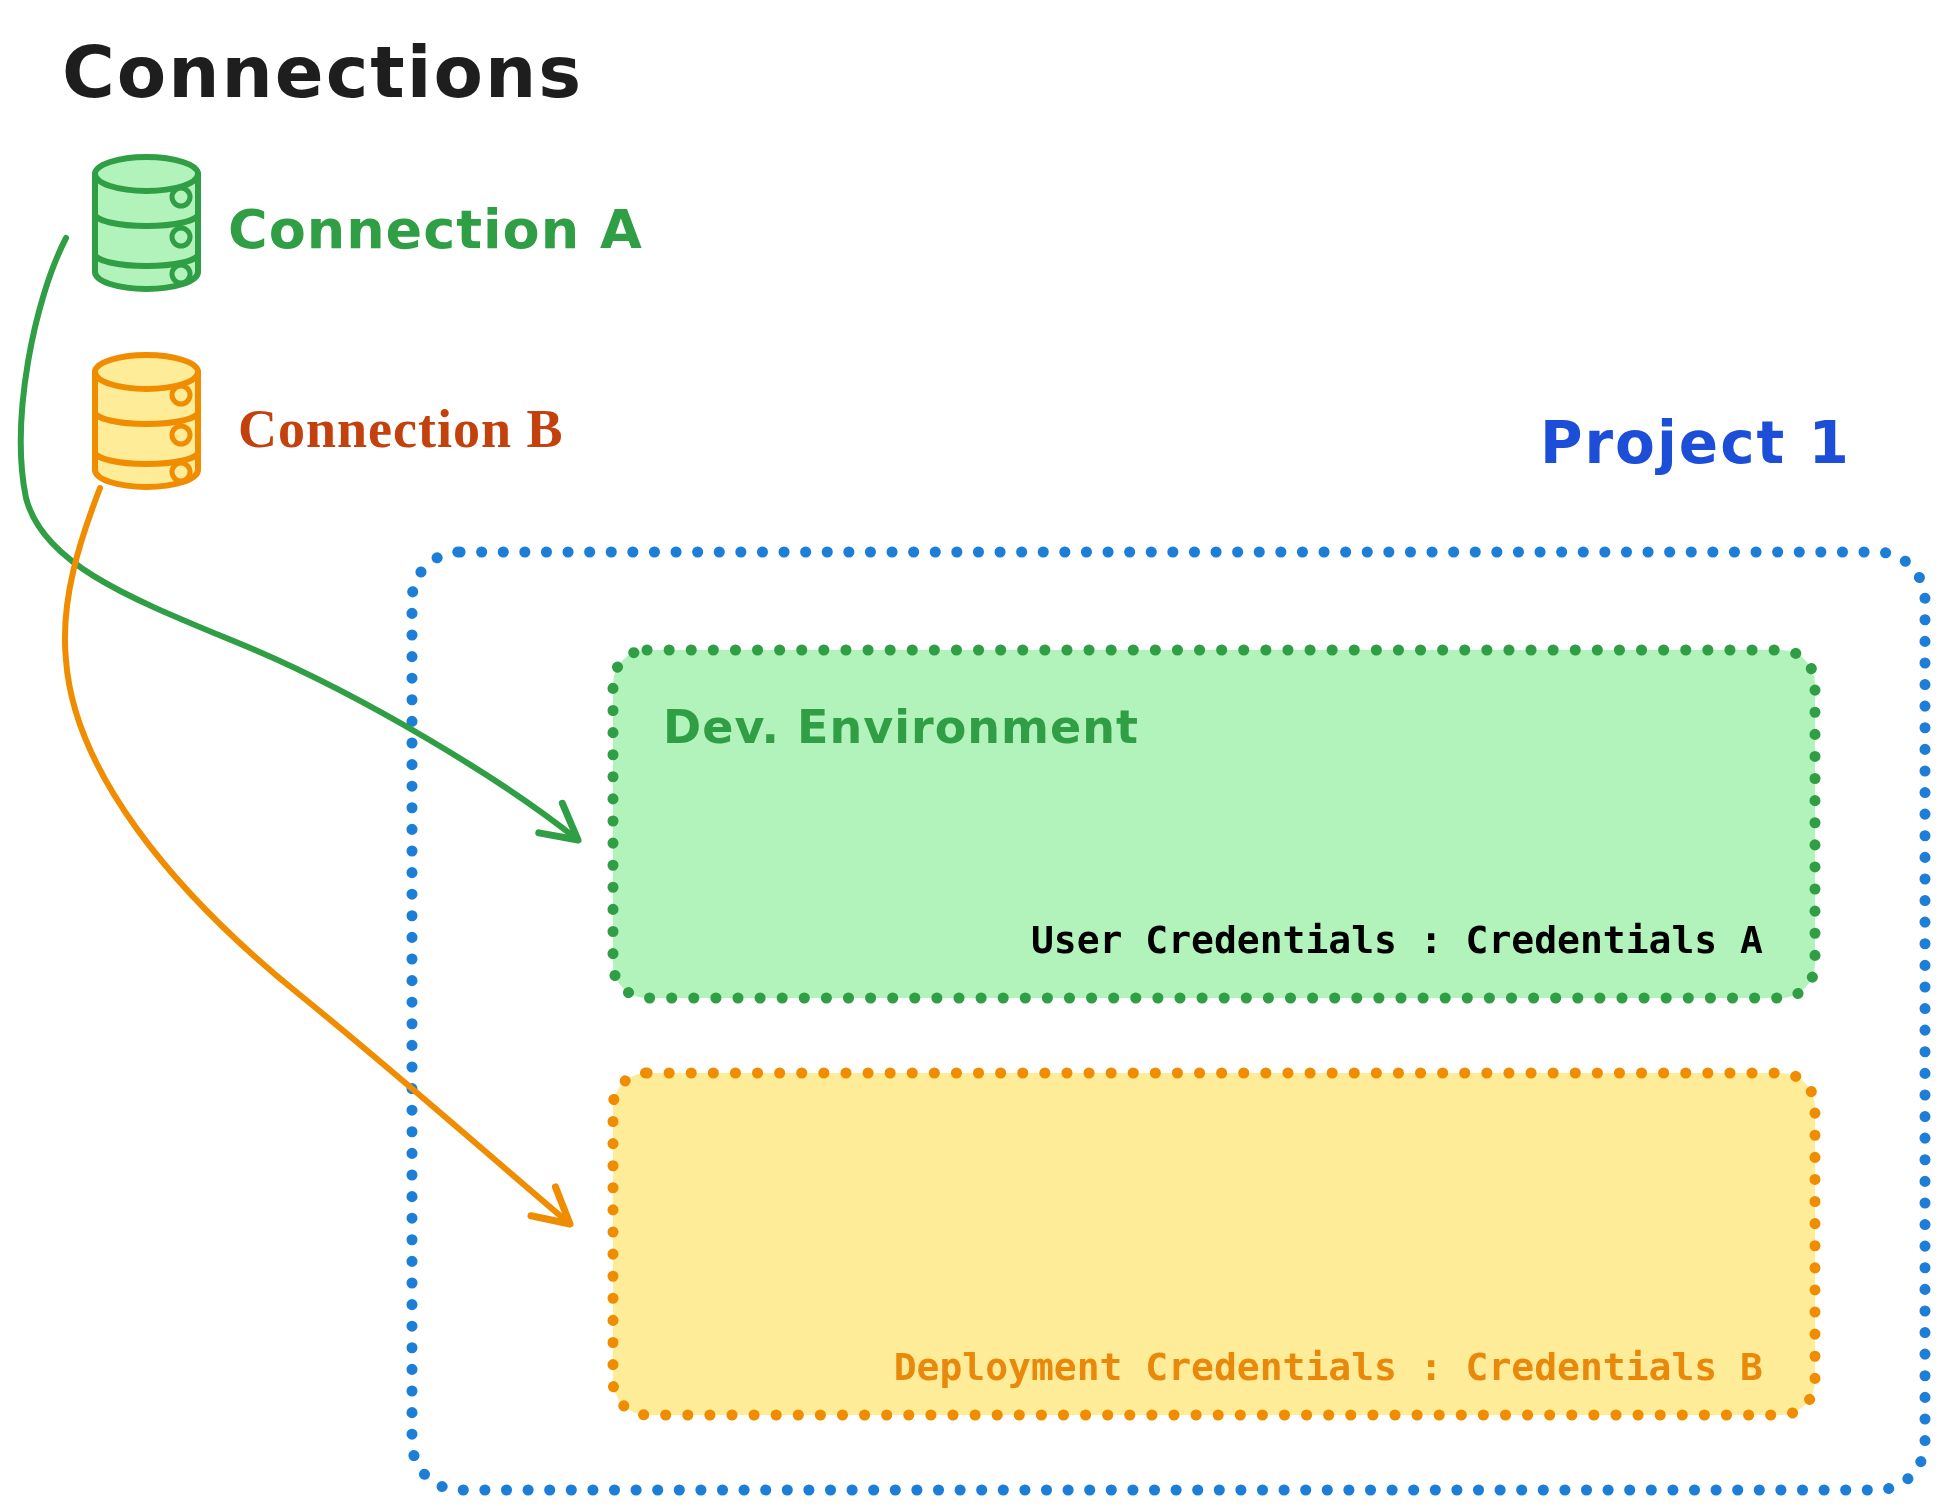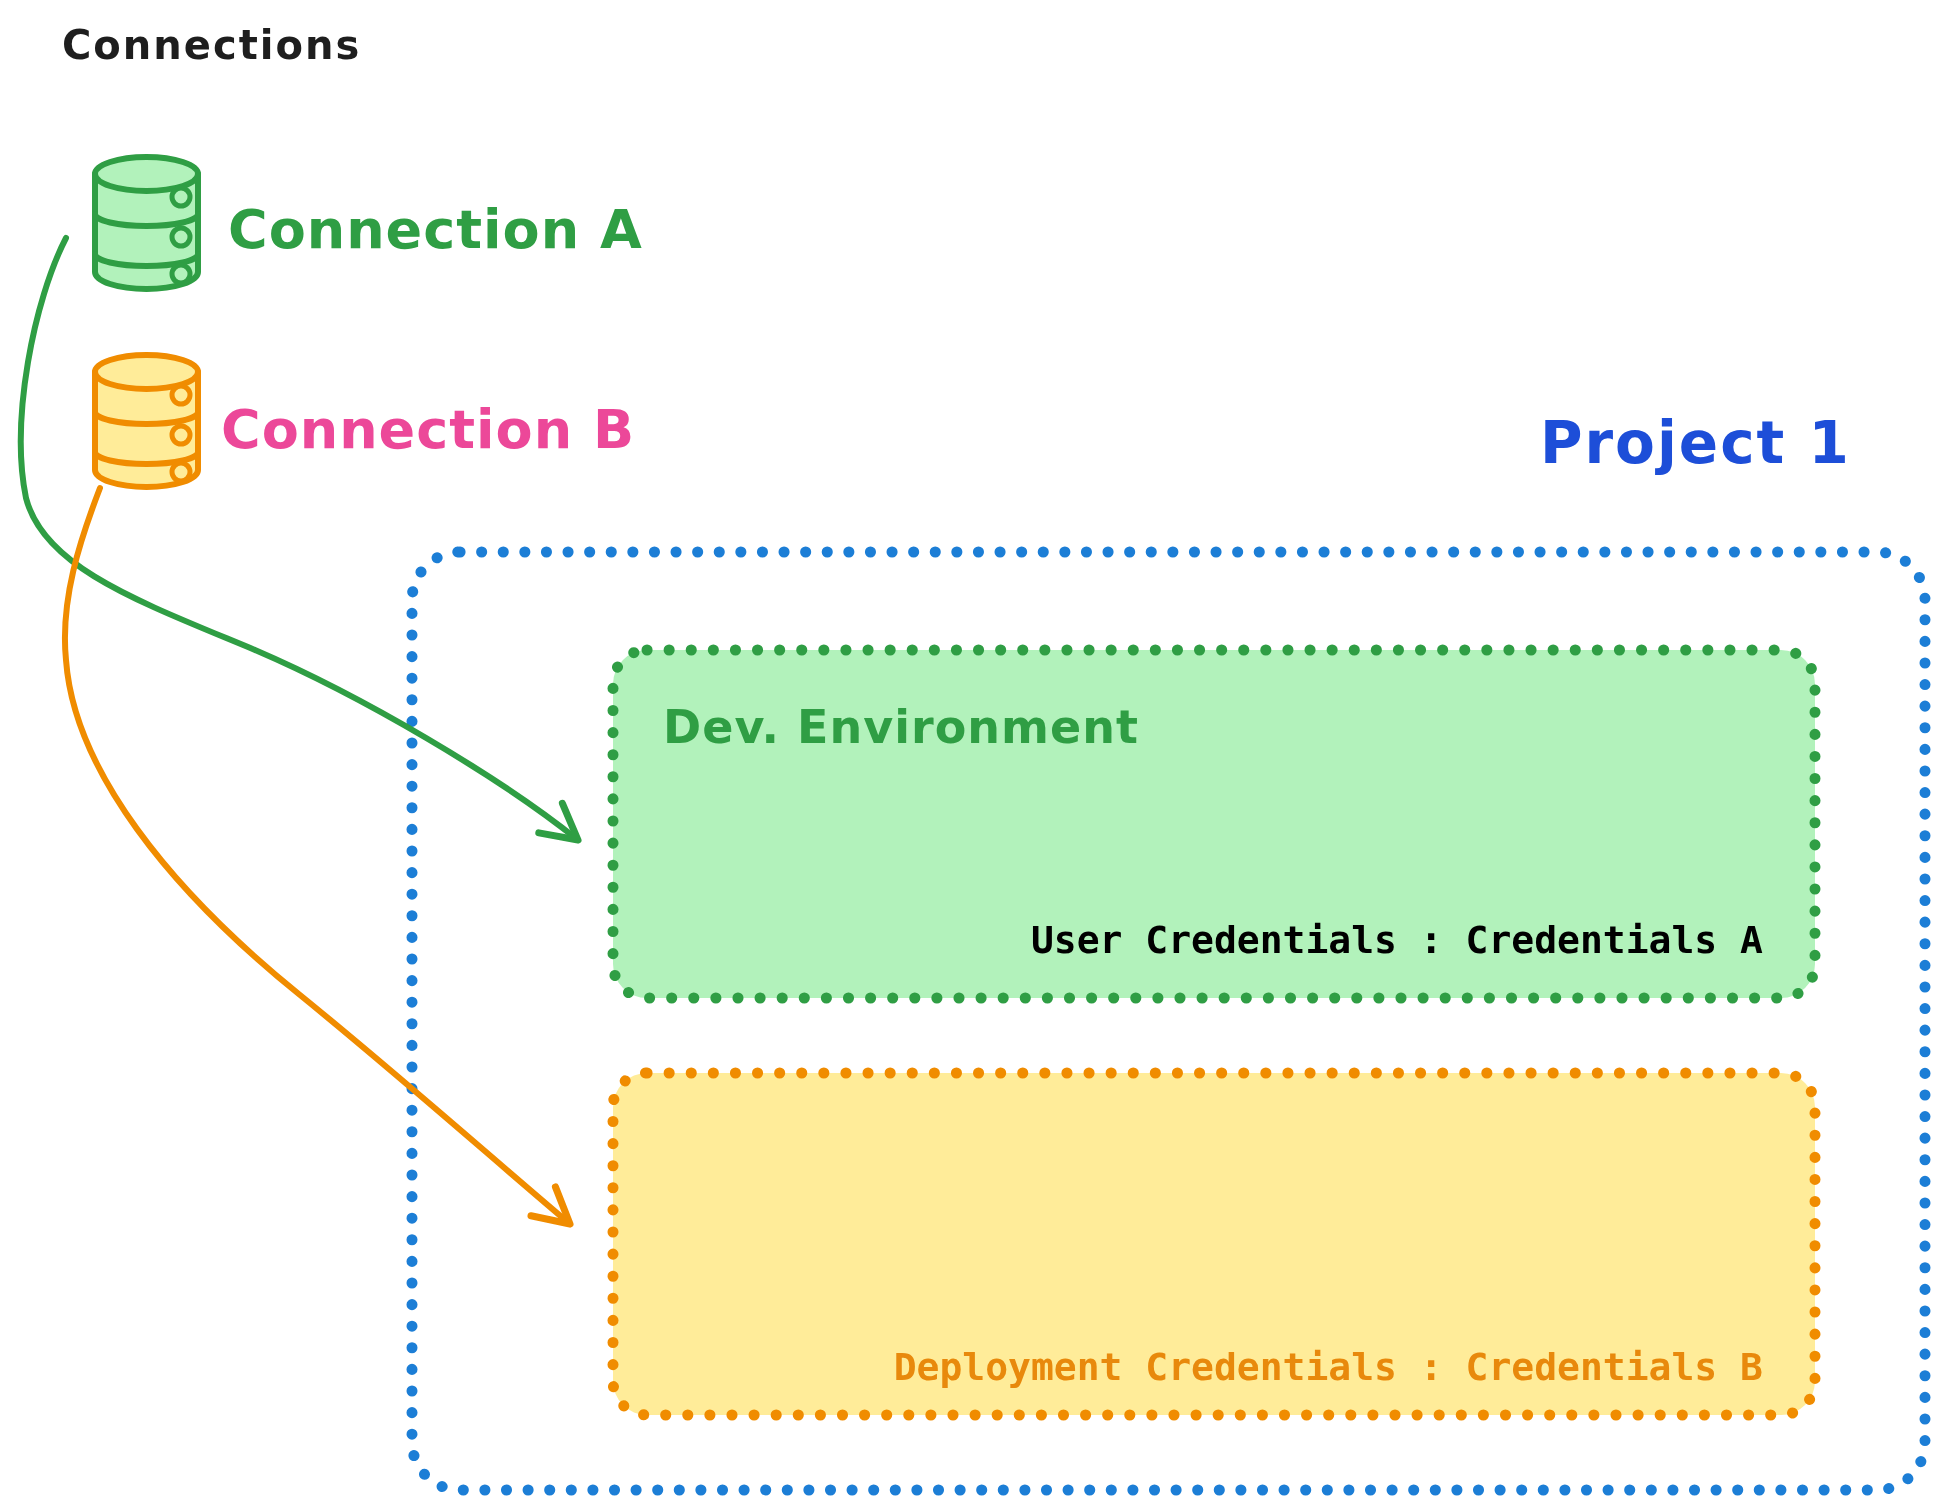--- a/index.html
+++ b/index.html
@@ -22,31 +22,31 @@
     width: 1948px;
     height: 1506px;
   }
   .txt {
     position: absolute;
     white-space: nowrap;
     font-weight: 700;
   }
   .title-main {
     left: 62px;
-    top: 22px;
-    font-size: 40px;
+    top: 30px;
+    font-size: 72px;
     color: #1e1e1e;
     letter-spacing: 2px;
   }
   .conn-label {
     font-size: 54px;
     letter-spacing: 1px;
   }
   .conn-a { left: 228px; top: 198px; color: #2f9e44; }
-  .conn-b { left: 221px; top: 398px; color: #ec4899; }
+  .conn-b { left: 238px; top: 398px; color: #c2410c; font-family: Liberation Serif, serif; }
   .project-label {
     left: 1540px;
     top: 409px;
     font-size: 58px;
     color: #1d4ed8;
     letter-spacing: 2px;
   }
   .env-title {
     font-size: 46px;
     letter-spacing: 1px;

